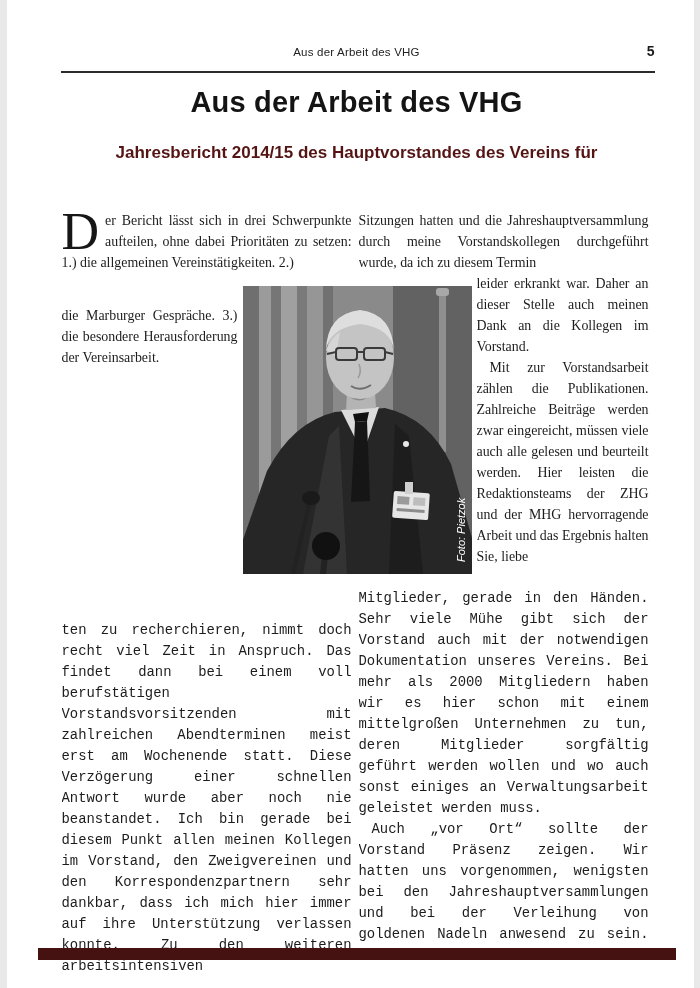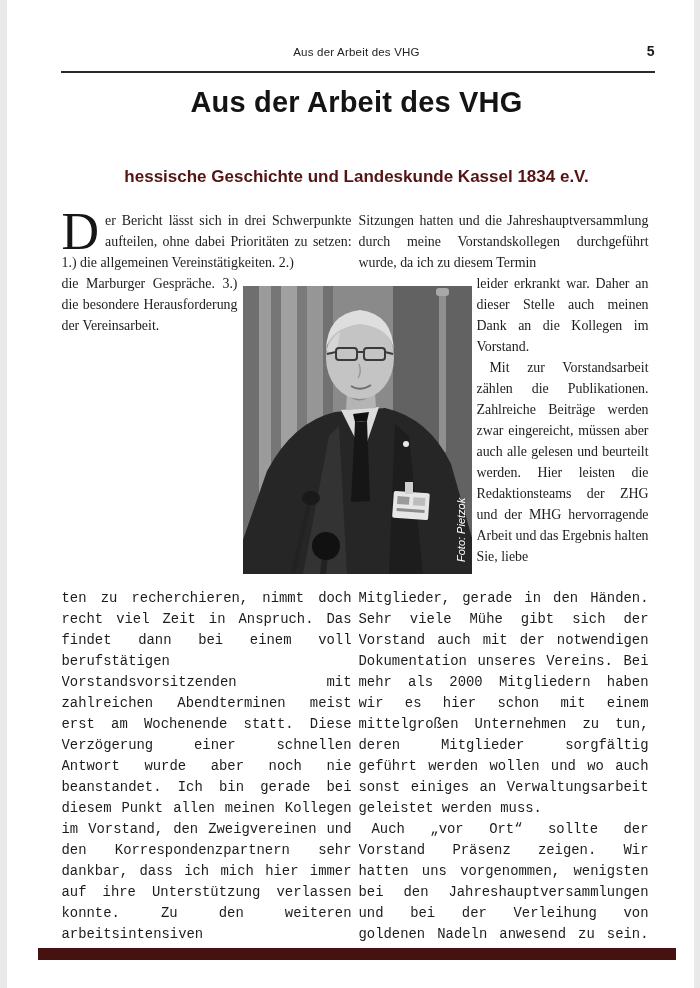--- a/index.html
+++ b/index.html
@@ -36,21 +36,21 @@
   .col{
     position:absolute;top:210px;width:290px;
     font-size:13.9px;line-height:21px;text-align:justify;
     color:#1c1c1c;
   }
   .col p{margin:0;padding:0;}
   .col-left{left:55px;}
   .col-right{left:352px;}
   .wide1{height:63px;overflow:hidden;}
   .narrow-box{height:315px;overflow:hidden;}
-  .col-left .narrow-box{width:176px;}
+  .col-left .narrow-box{width:176px;margin-top:32px;}
   .col-right .narrow-box{width:172px;margin-left:118px;}
   .wide2{max-height:357px;overflow:hidden;font-family:Liberation Mono, monospace;}
   .indent{text-indent:13px;}
   .dropcap{
     float:left;
     font-family:"Liberation Serif", serif;
     font-size:52px;line-height:41px;
     padding:1px 6px 0 0;color:#161616;
   }
   
@@ -69,39 +69,38 @@
 <body>
 
 <div class="page">
 
   <div class="running-header">Aus der Arbeit des VHG</div>
   <div class="page-number">5</div>
   <div class="header-rule"></div>
 
   <h1 class="article-title" style="margin:0;">Aus der Arbeit des VHG</h1>
   <div class="article-subtitle">
-    <br>
-    <span>hessische Geschichte und Landeskunde Kassel 1834 e.V.</span>
+    <span>Jahresbericht 2014/15 des Hauptvorstandes des Vereins für</span><br>
   </div>
 
   <div class="col col-left">
     <p class="wide1">
       <span class="dropcap">D</span><span>er Bericht lässt sich in drei Schwerpunkte aufteilen, ohne dabei Prioritäten zu setzen: 1.) die allgemeinen Vereinstätigkeiten. 2.)</span>
     </p>
     <div class="narrow-box">
       <p>die Marburger Gespräche. 3.) die besondere Herausforderung der Vereinsarbeit.</p>
     </div>
     <p class="wide2">ten zu recherchieren, nimmt doch recht viel Zeit in Anspruch. Das findet dann bei einem voll berufstätigen Vorstandsvorsitzenden mit zahlreichen Abendterminen meist erst am Wochenende statt. Diese Verzögerung einer schnellen Antwort wurde aber noch nie beanstandet. Ich bin gerade bei diesem Punkt allen meinen Kollegen im Vorstand, den Zweigvereinen und den Korrespondenzpartnern sehr dankbar, dass ich mich hier immer auf ihre Unterstützung verlassen konnte. Zu den weiteren arbeitsintensiven Vereinstätigkeiten gehören auch die Sitzungen entweder im Rahmen des Vorstandes, des Hauptausschusses oder auch die Jahreshauptversammlung. Dazu gehören auch die Vor- und Nachbereitung, wobei wir im Berichtsjahr deutlich weniger</p>
   </div>
 
   <div class="col col-right">
     <p class="wide1">Sitzungen hatten und die Jahreshauptversammlung durch meine Vorstandskollegen durchgeführt wurde, da ich zu diesem Termin</p>
     <div class="narrow-box">
       <p>leider erkrankt war. Daher an dieser Stelle auch meinen Dank an die Kollegen im Vorstand.</p>
-      <p class="indent">Mit zur Vorstandsarbeit zählen die Publikationen. Zahlreiche Beiträge werden zwar eingereicht, müssen aber auch alle gelesen und beurteilt werden. Hier leisten die Redaktionsteams der ZHG und der MHG hervorragende Arbeit und das Ergebnis halten Sie, liebe</p>
+      <p class="indent">Mit zur Vorstandsarbeit zählen die Publikationen. Zahlreiche Beiträge werden zwar eingereicht, müssen viele auch alle gelesen und beurteilt werden. Hier leisten die Redaktionsteams der ZHG und der MHG hervorragende Arbeit und das Ergebnis halten Sie, liebe</p>
     </div>
     <div class="wide2">
       <p>Mitglieder, gerade in den Händen. Sehr viele Mühe gibt sich der Vorstand auch mit der notwendigen Dokumentation unseres Vereins. Bei mehr als 2000 Mitgliedern haben wir es hier schon mit einem mittelgroßen Unternehmen zu tun, deren Mitglieder sorgfältig geführt werden wollen und wo auch sonst einiges an Verwaltungsarbeit geleistet werden muss.</p>
       <p class="indent">Auch „vor Ort“ sollte der Vorstand Präsenz zeigen. Wir hatten uns vorgenommen, wenigsten bei den Jahreshauptversammlungen und bei der Verleihung von goldenen Nadeln anwesend zu sein. Dies ist uns leider nicht immer gelungen, aber bei einem so dislozierten Verein ist das auch nicht immer möglich. Auch wurden wir immer gerne zu Vorträgen eingeladen, entweder als Gasthörer oder als</p>
     </div>
   </div>
 
   <div class="photo">
     <svg width="229" height="288" viewBox="0 0 229 288" xmlns="http://www.w3.org/2000/svg">
 

